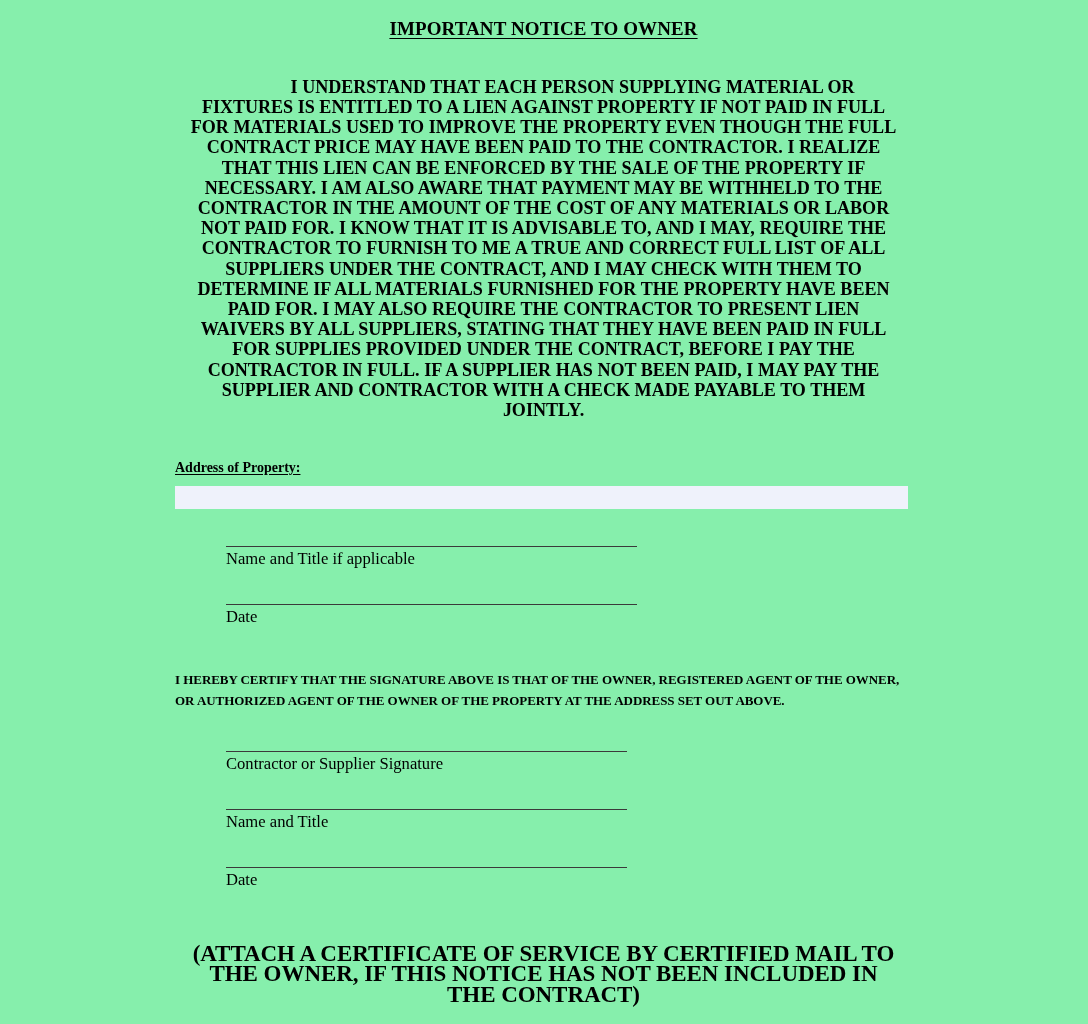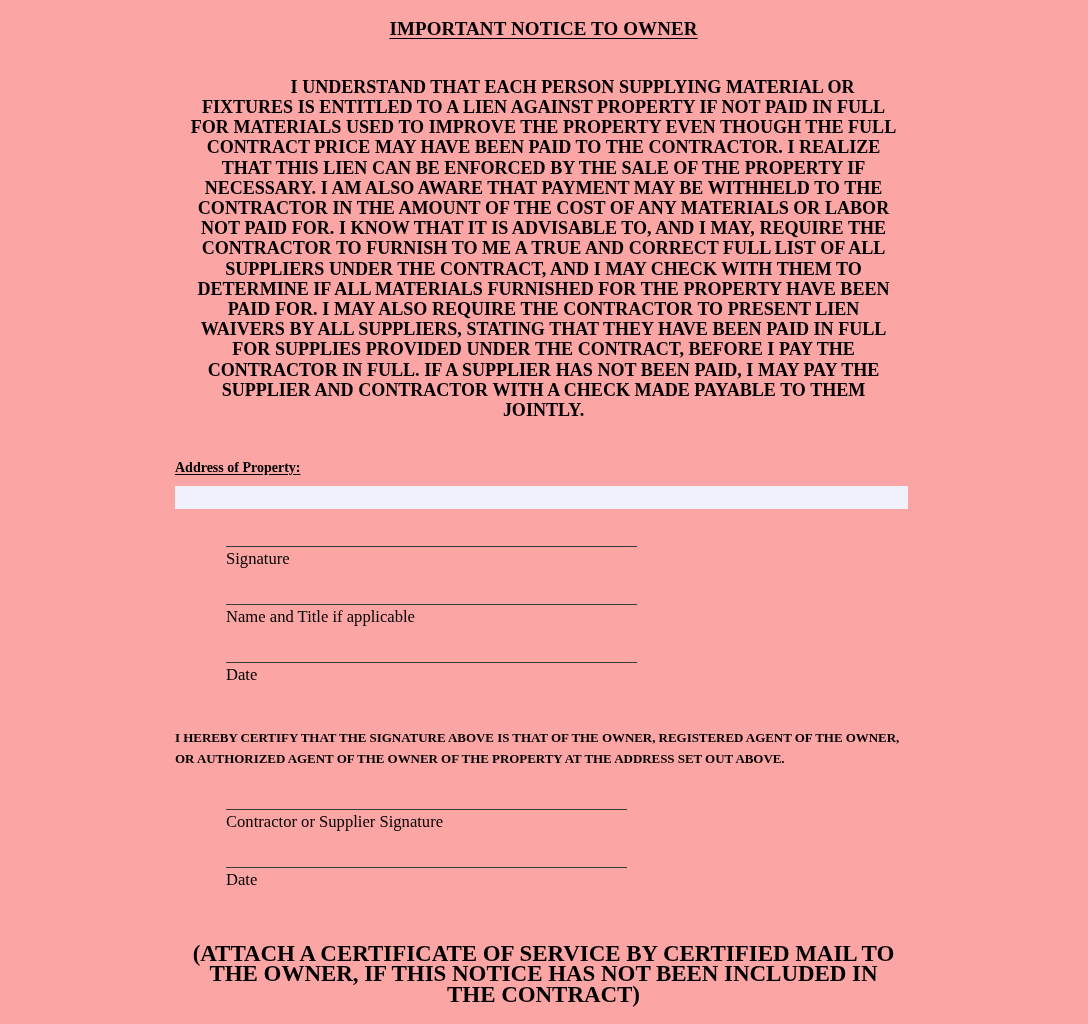--- a/index.html
+++ b/index.html
@@ -13,21 +13,21 @@
     height: 1024px;
     font-family: "Liberation Serif", "DejaVu Serif", serif;
     color: #000000;
     overflow: hidden;
   }
 
   .page {
     position: relative;
     width: 1088px;
     height: 1024px;
-    background: #fca5a5;
+    background: #86efac;
     box-sizing: border-box;
   }
 
   .content {
     position: absolute;
     left: 175px;
     top: 0;
     width: 737px;
   }
 
@@ -157,41 +157,41 @@
     <p class="notice-body"><span class="lead-indent"></span><span>I UNDERSTAND THAT EACH PERSON SUPPLYING MATERIAL OR FIXTURES IS ENTITLED TO A LIEN AGAINST PROPERTY IF NOT PAID IN FULL FOR MATERIALS USED TO IMPROVE THE PROPERTY EVEN THOUGH THE FULL CONTRACT PRICE MAY HAVE BEEN PAID TO THE CONTRACTOR. I REALIZE THAT THIS LIEN CAN BE ENFORCED BY THE SALE OF THE PROPERTY IF NECESSARY. I AM ALSO AWARE THAT PAYMENT MAY BE WITHHELD TO THE CONTRACTOR IN THE AMOUNT OF THE COST OF ANY MATERIALS OR LABOR NOT PAID FOR. I KNOW THAT IT IS ADVISABLE TO, AND I MAY, REQUIRE THE CONTRACTOR TO FURNISH TO ME A TRUE AND CORRECT FULL LIST OF ALL SUPPLIERS UNDER THE CONTRACT, AND I MAY CHECK WITH THEM TO DETERMINE IF ALL MATERIALS FURNISHED FOR THE PROPERTY HAVE BEEN PAID FOR. I MAY ALSO REQUIRE THE CONTRACTOR TO PRESENT LIEN WAIVERS BY ALL SUPPLIERS, STATING THAT THEY HAVE BEEN PAID IN FULL FOR SUPPLIES PROVIDED UNDER THE CONTRACT, BEFORE I PAY THE CONTRACTOR IN FULL. IF A SUPPLIER HAS NOT BEEN PAID, I MAY PAY THE SUPPLIER AND CONTRACTOR WITH A CHECK MADE PAYABLE TO THEM JOINTLY.</span></p>
 
     <div class="address-block">
       <div class="address-label">Address of Property:</div>
       <input class="address-input" type="text" value="" style="">
     </div>
 
     <div class="sig-group first">
       <div class="sig-row">
         <div class="sig-line"></div>
-        <div class="sig-caption">Signature</div>
-      </div>
-      <div class="sig-row">
-        <div class="sig-line"></div>
         <div class="sig-caption">Name and Title if applicable</div>
       </div>
       <div class="sig-row">
         <div class="sig-line"></div>
         <div class="sig-caption">Date</div>
       </div>
     </div>
 
     <p class="certify-body">I HEREBY CERTIFY THAT THE SIGNATURE ABOVE IS THAT OF THE OWNER, REGISTERED AGENT OF THE OWNER, OR AUTHORIZED AGENT OF THE OWNER OF THE PROPERTY AT THE ADDRESS SET OUT ABOVE.</p>
 
     <div class="sig-group second">
       <div class="sig-row">
         <div class="sig-line"></div>
         <div class="sig-caption">Contractor or Supplier Signature</div>
       </div>
       <div class="sig-row">
         <div class="sig-line"></div>
+        <div class="sig-caption">Name and Title</div>
+      </div>
+      <div class="sig-row">
+        <div class="sig-line"></div>
         <div class="sig-caption">Date</div>
       </div>
     </div>
 
     <p class="footer-body">(ATTACH A CERTIFICATE OF SERVICE BY CERTIFIED MAIL TO THE OWNER, IF THIS NOTICE HAS NOT BEEN INCLUDED IN THE CONTRACT)</p>
 
   </div>
 </div>
 
 </body></html>

